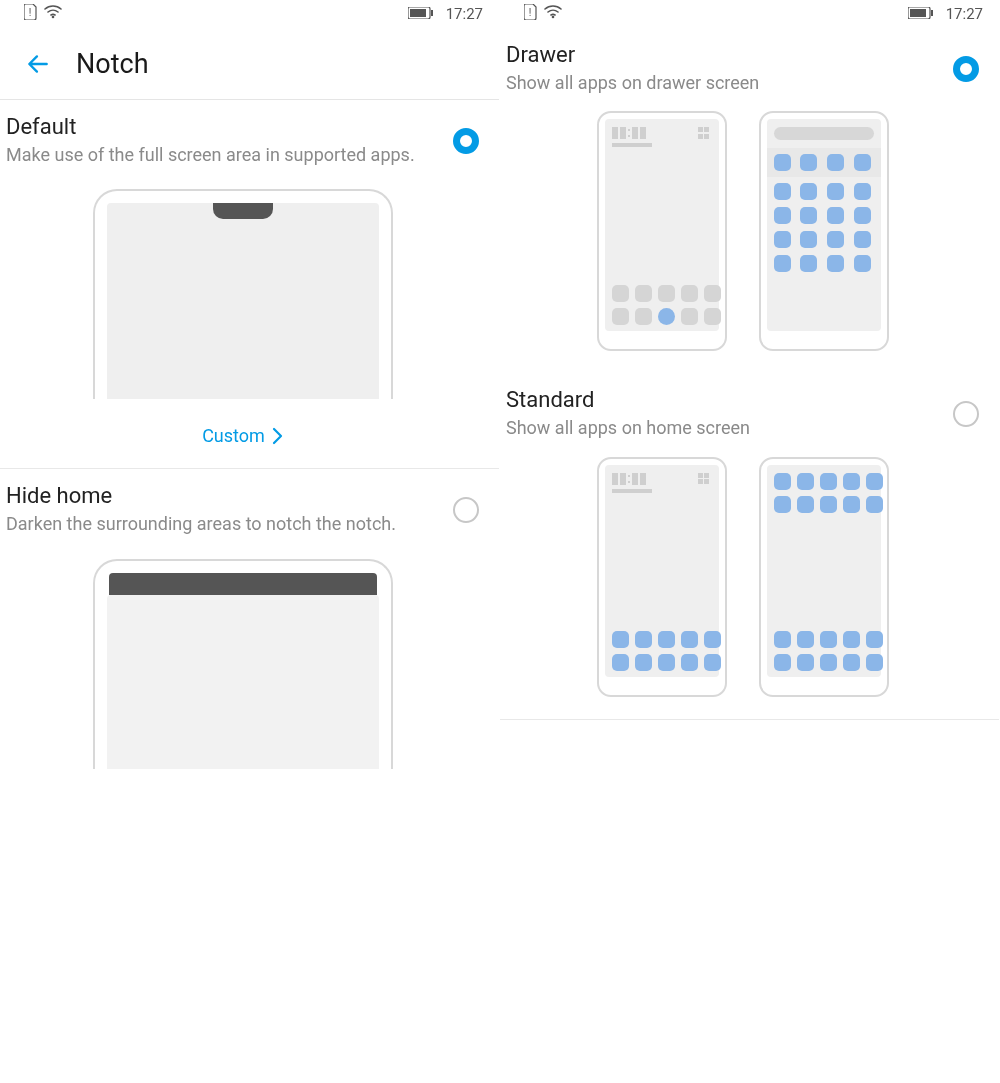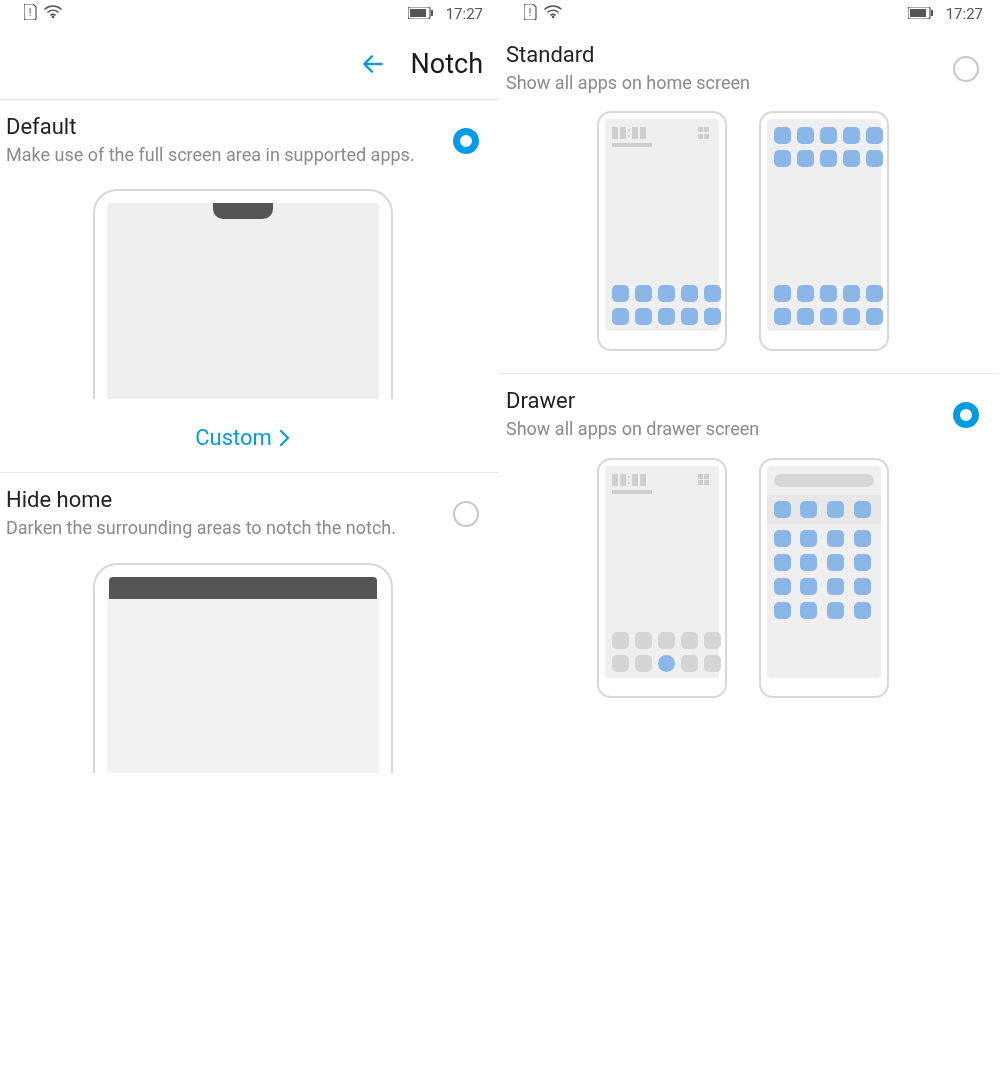--- a/index.html
+++ b/index.html
@@ -29,21 +29,20 @@
     color: #555;
   }
   .status-left, .status-right { display: flex; align-items: center; gap: 6px; }
   .status-right { gap: 12px; }
   .title-bar {
     height: 72px;
     display: flex;
     align-items: center;
     padding: 0 16px 0 24px;
     border-bottom: 1px solid #e5e5e5;
-    justify-content: flex-end;
   }
   .back-arrow {
     width: 28px; height: 28px;
     display: inline-flex; align-items: center; justify-content: center;
     margin-right: 24px;
     cursor: pointer;
   }
   .page-title {
     font-size: 27px;
     font-weight: 400;
@@ -128,21 +127,21 @@
   }
   .phone-top.hidden-notch .phone-inner-screen {
     margin-top: 22px;
     height: 174px;
     background: #f2f2f2;
   }
   .custom-link {
     margin: 26px 0 22px 0;
     text-align: center;
     color: #039be5;
-    font-size: 22px;
+    font-size: 18px;
     cursor: pointer;
     display: flex;
     align-items: center;
     justify-content: center;
     gap: 6px;
   }
   .custom-link .chev { display:inline-flex; }
   
   .hs-preview {
     display: flex;
@@ -297,20 +296,108 @@
             <rect x="0" y="0" width="22" height="12" rx="2" fill="none" stroke="#555" stroke-width="1.2"></rect>
             <rect x="2" y="2" width="16" height="8" fill="#555"></rect>
             <rect x="23" y="3" width="2" height="6" fill="#555"></rect>
           </svg>
       </span>
       <span>17:27</span>
     </div>
   </div>
 
 
+  <div class="option-block" style="border-bottom:none;">
+    <div class="opt-header">
+      <div class="opt-text">
+        <div class="opt-title">Drawer</div>
+        <div class="opt-sub">Show all apps on drawer screen</div>
+      </div>
+      <div class="radio selected"></div>
+    </div>
+    <div class="hs-preview">
+
+      <div class="mini-phone">
+        <div class="mini-screen">
+          <div class="widget-row">
+            <div class="clock-widget">
+                <span></span>
+                <span></span>
+                <span class="colon"></span>
+                <span></span>
+                <span></span>
+              </div>
+            <div class="weather-widget">
+                <i></i>
+                <i></i>
+                <i></i>
+                <i></i>
+              </div>
+          </div>
+          <div class="sub-line"></div>
+          <div class="spacer"></div>
+          <div class="icon-grid" style="margin-bottom:6px;">
+              <div class="app grey"></div>
+              <div class="app grey"></div>
+              <div class="app grey"></div>
+              <div class="app grey"></div>
+              <div class="app grey"></div>
+            </div>
+          <div class="icon-grid">
+              <div class="app grey"></div>
+              <div class="app grey"></div>
+              <div class="app dot"></div>
+              <div class="app grey"></div>
+              <div class="app grey"></div>
+            </div>
+        </div>
+        <div class="mini-footer"></div>
+      </div>
+
+      <div class="mini-phone">
+        <div class="mini-screen" style="padding-top:8px;">
+          <div class="search-bar"></div>
+          <div class="drawer-sec-bg">
+            <div class="icon-grid four">
+                <div class="app blue"></div>
+                <div class="app blue"></div>
+                <div class="app blue"></div>
+                <div class="app blue"></div>
+              </div>
+          </div>
+          <div class="icon-grid four" style="margin-bottom:7px;">
+              <div class="app blue"></div>
+              <div class="app blue"></div>
+              <div class="app blue"></div>
+              <div class="app blue"></div>
+            </div>
+          <div class="icon-grid four" style="margin-bottom:7px;">
+              <div class="app blue"></div>
+              <div class="app blue"></div>
+              <div class="app blue"></div>
+              <div class="app blue"></div>
+            </div>
+          <div class="icon-grid four" style="margin-bottom:7px;">
+              <div class="app blue"></div>
+              <div class="app blue"></div>
+              <div class="app blue"></div>
+              <div class="app blue"></div>
+            </div>
+          <div class="icon-grid four">
+              <div class="app blue"></div>
+              <div class="app blue"></div>
+              <div class="app blue"></div>
+              <div class="app blue"></div>
+            </div>
+        </div>
+        <div class="mini-footer"></div>
+      </div>
+    </div>
+  </div>
+
   <div class="option-block">
     <div class="opt-header">
       <div class="opt-text">
         <div class="opt-title">Standard</div>
         <div class="opt-sub">Show all apps on home screen</div>
       </div>
       <div class="radio"></div>
     </div>
     <div class="hs-preview">
 
@@ -382,101 +469,13 @@
               <div class="app blue"></div>
               <div class="app blue"></div>
               <div class="app blue"></div>
               <div class="app blue"></div>
             </div>
         </div>
         <div class="mini-footer"></div>
       </div>
     </div>
   </div>
-
-  <div class="option-block" style="border-bottom:none;">
-    <div class="opt-header">
-      <div class="opt-text">
-        <div class="opt-title">Drawer</div>
-        <div class="opt-sub">Show all apps on drawer screen</div>
-      </div>
-      <div class="radio selected"></div>
-    </div>
-    <div class="hs-preview">
-
-      <div class="mini-phone">
-        <div class="mini-screen">
-          <div class="widget-row">
-            <div class="clock-widget">
-                <span></span>
-                <span></span>
-                <span class="colon"></span>
-                <span></span>
-                <span></span>
-              </div>
-            <div class="weather-widget">
-                <i></i>
-                <i></i>
-                <i></i>
-                <i></i>
-              </div>
-          </div>
-          <div class="sub-line"></div>
-          <div class="spacer"></div>
-          <div class="icon-grid" style="margin-bottom:6px;">
-              <div class="app grey"></div>
-              <div class="app grey"></div>
-              <div class="app grey"></div>
-              <div class="app grey"></div>
-              <div class="app grey"></div>
-            </div>
-          <div class="icon-grid">
-              <div class="app grey"></div>
-              <div class="app grey"></div>
-              <div class="app dot"></div>
-              <div class="app grey"></div>
-              <div class="app grey"></div>
-            </div>
-        </div>
-        <div class="mini-footer"></div>
-      </div>
-
-      <div class="mini-phone">
-        <div class="mini-screen" style="padding-top:8px;">
-          <div class="search-bar"></div>
-          <div class="drawer-sec-bg">
-            <div class="icon-grid four">
-                <div class="app blue"></div>
-                <div class="app blue"></div>
-                <div class="app blue"></div>
-                <div class="app blue"></div>
-              </div>
-          </div>
-          <div class="icon-grid four" style="margin-bottom:7px;">
-              <div class="app blue"></div>
-              <div class="app blue"></div>
-              <div class="app blue"></div>
-              <div class="app blue"></div>
-            </div>
-          <div class="icon-grid four" style="margin-bottom:7px;">
-              <div class="app blue"></div>
-              <div class="app blue"></div>
-              <div class="app blue"></div>
-              <div class="app blue"></div>
-            </div>
-          <div class="icon-grid four" style="margin-bottom:7px;">
-              <div class="app blue"></div>
-              <div class="app blue"></div>
-              <div class="app blue"></div>
-              <div class="app blue"></div>
-            </div>
-          <div class="icon-grid four">
-              <div class="app blue"></div>
-              <div class="app blue"></div>
-              <div class="app blue"></div>
-              <div class="app blue"></div>
-            </div>
-        </div>
-        <div class="mini-footer"></div>
-      </div>
-    </div>
-  </div>
 </div>
 
 </body></html>

